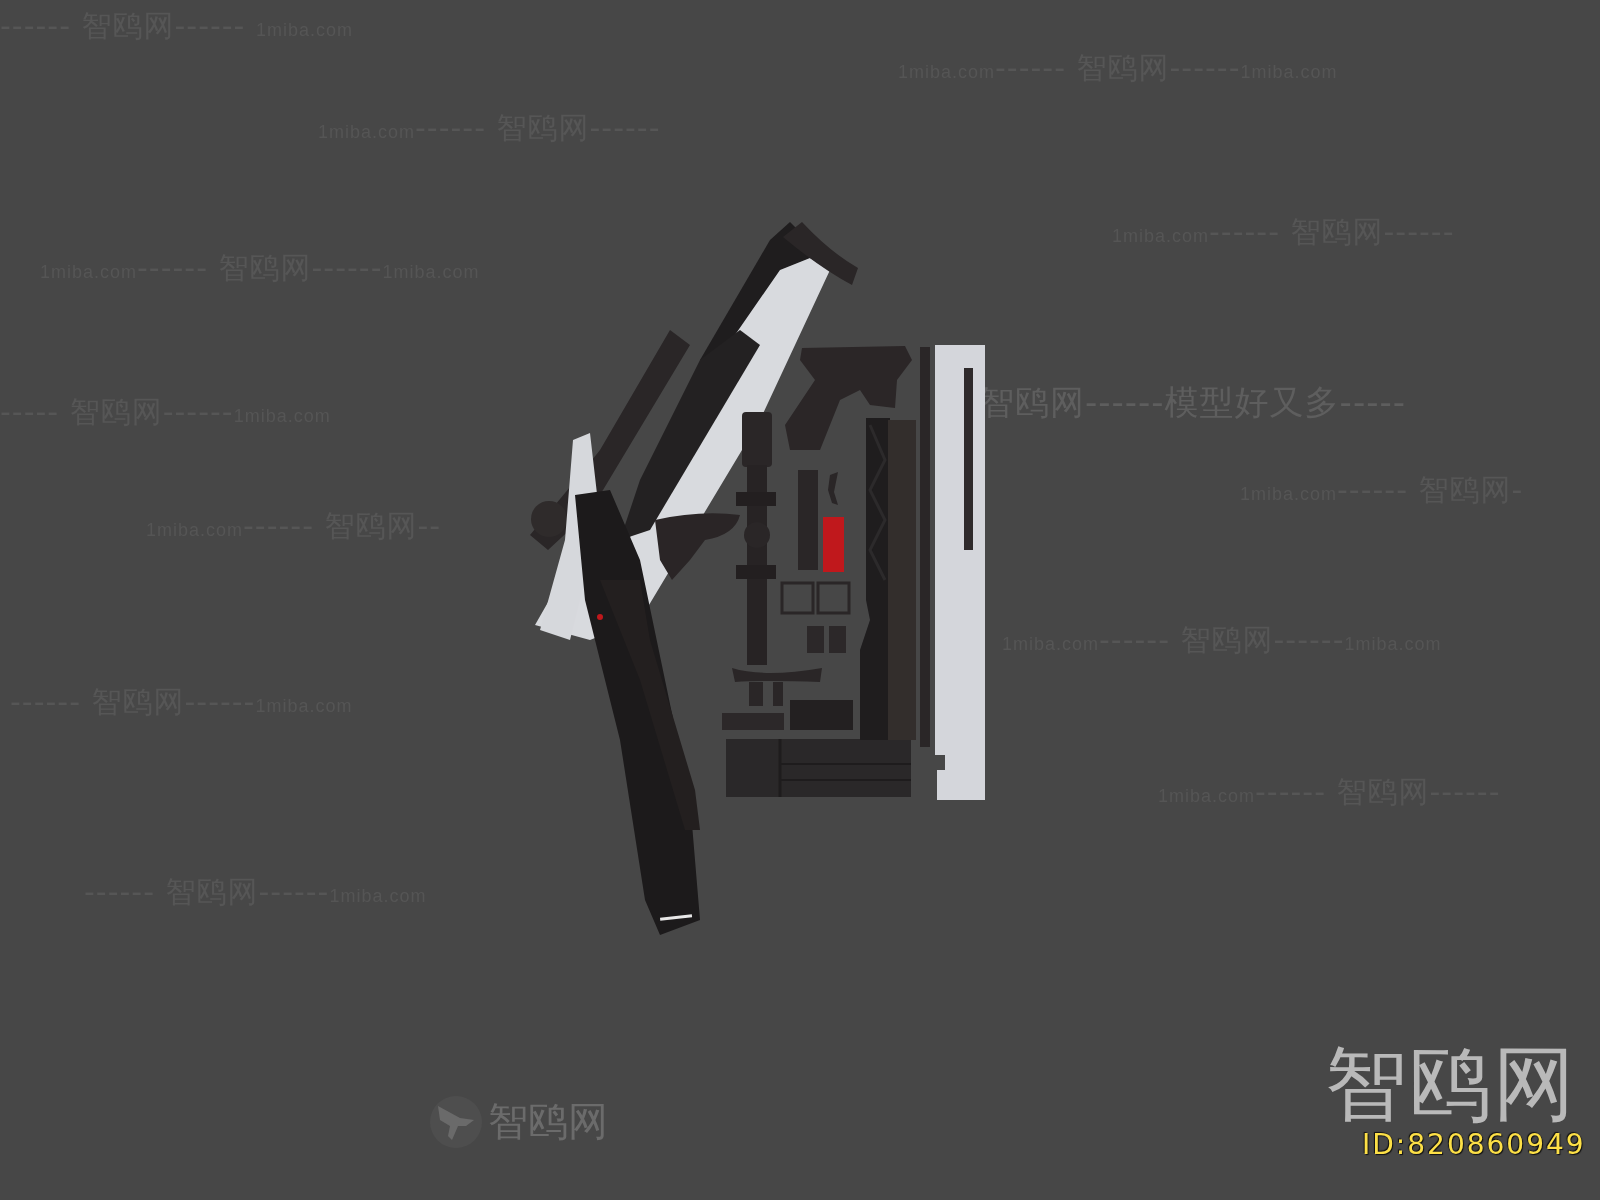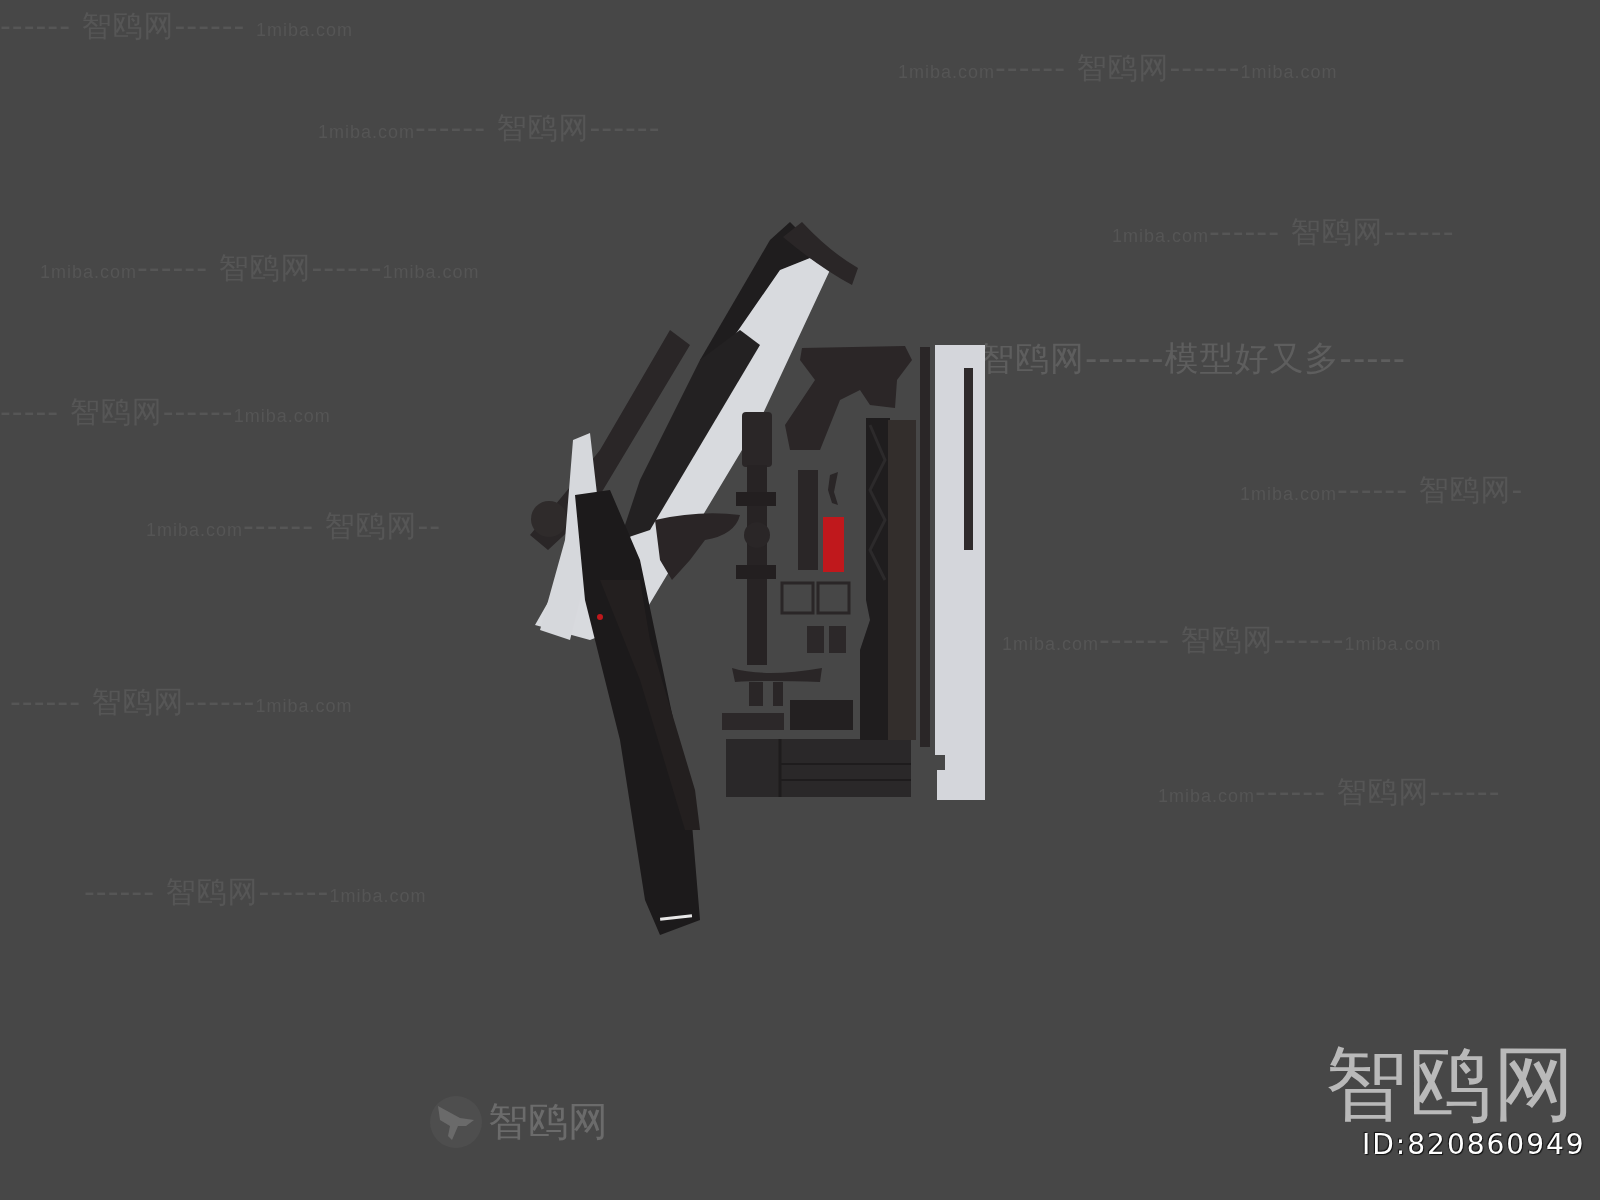--- a/index.html
+++ b/index.html
@@ -8,30 +8,30 @@
     background: #474747;
     font-family: "DejaVu Sans", sans-serif;
     position: relative;
   }
   .wm {
     position: absolute; white-space: nowrap;
     color: #565656; font-size: 30px; letter-spacing: 1px;
     font-family: "DejaVu Sans", sans-serif;
   }
   .wm .url { font-size: 18px; color: #555; font-family: "Liberation Sans", sans-serif; }
-  .wm.light { color: #5e5e5e; }
+  .wm.light { color: #5e5e5e; margin-top: 44px; }
   .scene { position: absolute; left: 0; top: 0; width: 1600px; height: 1200px; }
   .brand-big {
     position: absolute; left: 1325px; top: 1030px;
     font-size: 82px; color: #b9b9b9; letter-spacing: 2px;
     font-family: "DejaVu Sans", sans-serif;
   }
   .brand-id {
     position: absolute; left: 1362px; top: 1128px;
-    font-size: 28px; color: #ffffff; letter-spacing: 2px;
+    font-size: 28px; color: #fde047; letter-spacing: 2px;
     font-family: "DejaVu Sans", sans-serif;
     text-shadow: 1px 1px 1px #111, -1px -1px 1px #111;
   }
   .bottom-slogan {
     position: absolute; left: 430px; top: 1094px;
     font-size: 40px; color: #6b6b6b; white-space: nowrap;
     display: flex; align-items: center; gap: 6px;
   }
   .bird-logo { width: 52px; height: 52px; border-radius: 50%; background: #4e4e4e; display:inline-block; position: relative; }
 </style>

